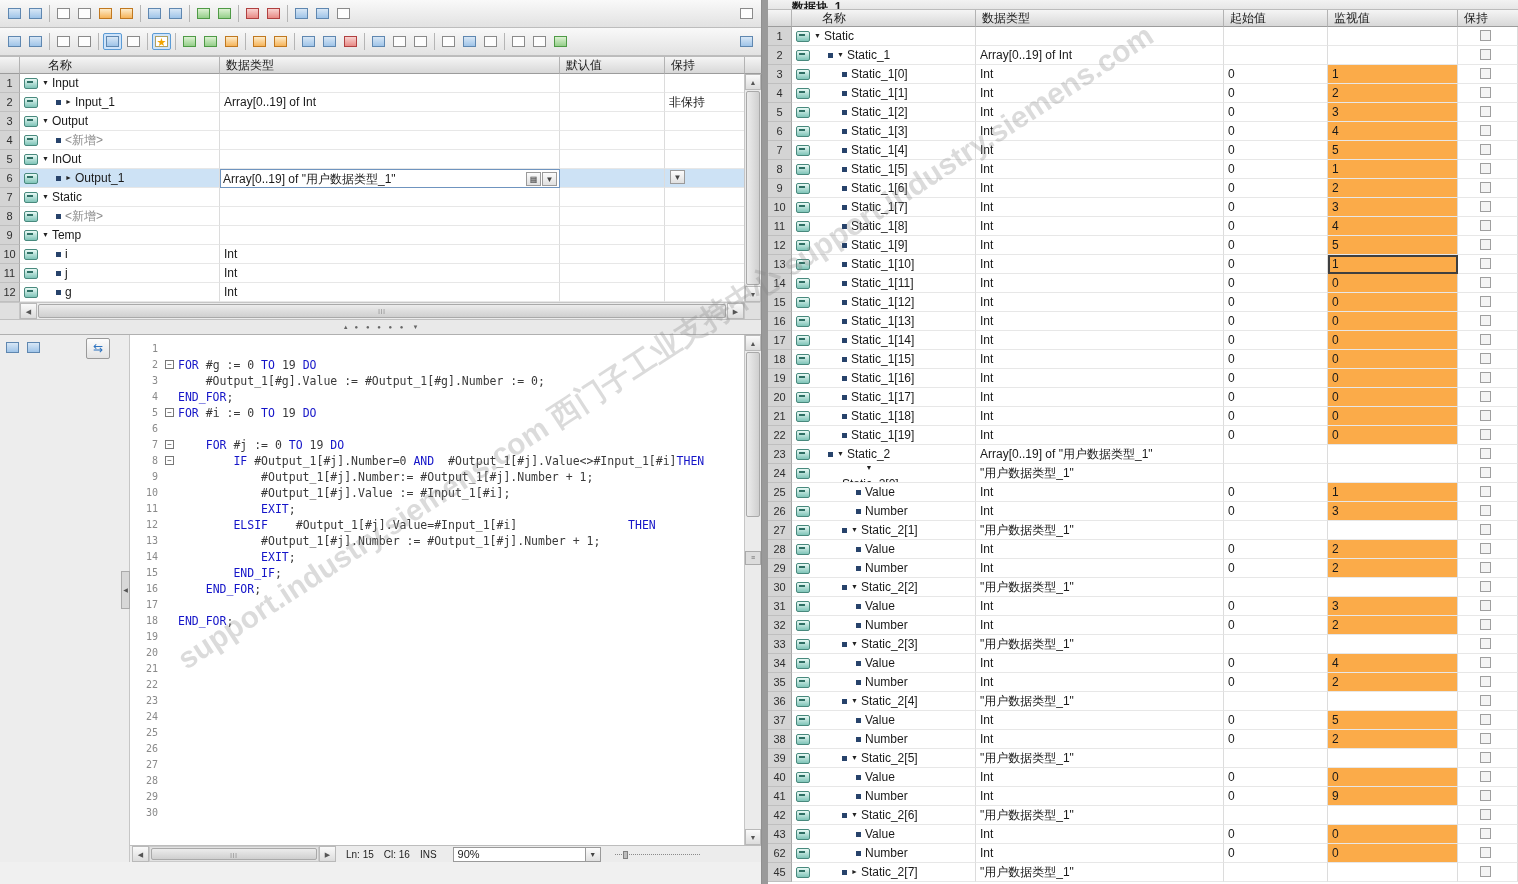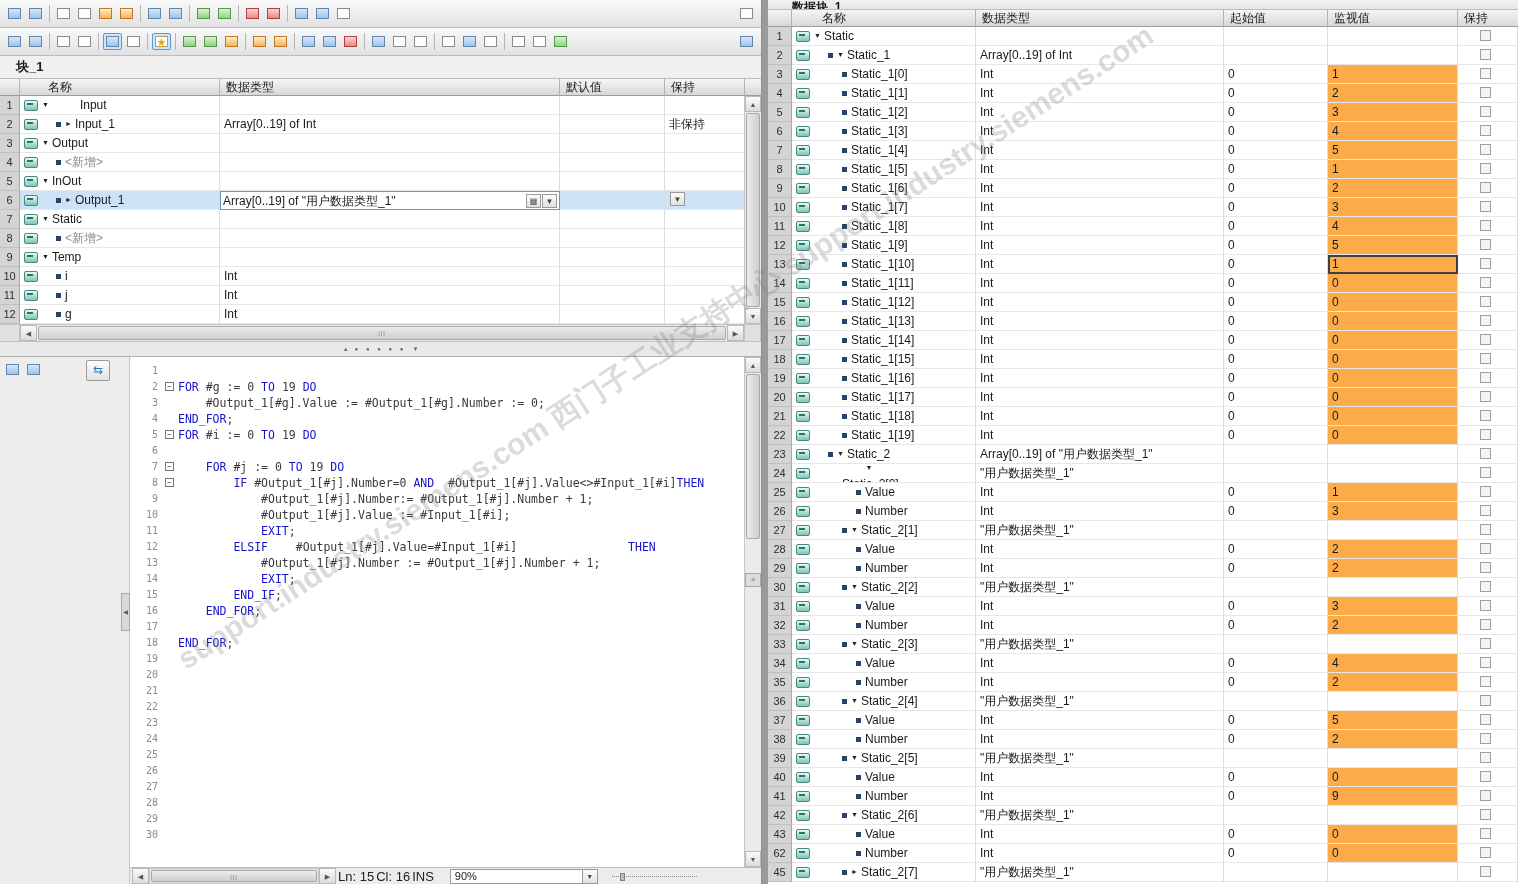--- a/index.html
+++ b/index.html
@@ -110,21 +110,21 @@
   .ln{flex:none;width:34px;text-align:right;padding-right:6px;color:#8a8a8a;font-size:10px;line-height:16px;
       font-family:"DejaVu Sans Mono",monospace}
   .fold{flex:none;width:14px;position:relative}
   .foldbox{position:absolute;left:1px;top:3px;width:9px;height:9px;border:1px solid #777;background:#fff;
            font-size:8px;line-height:7px;text-align:center;color:#333}
   .ct{flex:1;font-family:"DejaVu Sans Mono",monospace;font-size:11.5px;line-height:16px;white-space:pre;color:#3a3a3a}
   .kw{color:var(--kw,#1414c8)}
 
   #status-bar{flex:none;height:17px;background:#ececec;border-top:1px solid #bdbdbd;display:flex;align-items:center;padding:0 2px}
   #status-bar .htrack{flex:none;width:170px;background:#e2e2e2;border:1px solid #cacaca}
-  .slabel{font-size:13px;color:#222;margin-left:2px;white-space:nowrap}
+  .slabel{font-size:10px;color:#222;margin-left:10px;white-space:nowrap}
   .zcombo{margin-left:16px;width:148px;height:15px;background:#fff;border:1px solid #9a9a9a;display:flex;align-items:center;flex:none}
   .zcombo span:first-child{flex:1;font-size:11px;padding-left:4px}
   .zarr{flex:none;width:15px;height:13px;border-left:1px solid #9a9a9a;background:linear-gradient(#fcfcfc,#e0e0e0);
         font-size:7px;line-height:13px;text-align:center;color:#444}
   .zslider{margin-left:14px;flex:none;width:85px;height:0;border-top:1px dotted #8a8a8a;position:relative}
   .zknob{position:absolute;left:8px;top:-4px;width:5px;height:8px;background:#bdbdbd;border:1px solid #808080}
 
   
   #watermark{position:absolute;left:170px;top:645px;transform:rotate(-33deg);transform-origin:0 0;
              font-size:30px;color:rgba(135,135,135,0.30);white-space:nowrap;z-index:60;pointer-events:none;font-weight:bold}
@@ -198,38 +198,37 @@
           <span class="sep"></span>
           <span class="icon v1"></span>
           <span class="icon v1"></span>
           <span class="icon v3"></span>
         </span>
       <span class="tbright">
           <span class="icon v2"></span>
         </span>
     </div>
 
-    <div id="block-title">块_1</div>
 
     <div class="hdr">
       <div class="hcell" style="width:20px"></div>
       <div class="hcell" style="width:200px;padding-left:28px">名称</div>
       <div class="hcell" style="width:340px">数据类型</div>
       <div class="hcell" style="width:105px">默认值</div>
       <div class="hcell" style="width:80px">保持</div>
       <div class="hcell" style="width:17px;border-right:none"></div>
     </div>
 
     <div id="iface-wrap">
       <div id="iface-rows">
           <div class="trow">
             <div class="cell numc lnum">1</div>
             <div class="cell lname namecell">
               <span class="ei"></span>
-              <span class="grp" style="padding-left: 0px; gap: 28px;">
+              <span class="grp" style="padding-left: 0px;">
                 <span class="tri">▼</span>
                 <span class="nm">Input</span>
               </span>
             </div>
             <div class="cell ltype"></div>
             <div class="cell ldef"></div>
             <div class="cell lret"></div>
           </div>
           <div class="trow">
             <div class="cell numc lnum">2</div>

